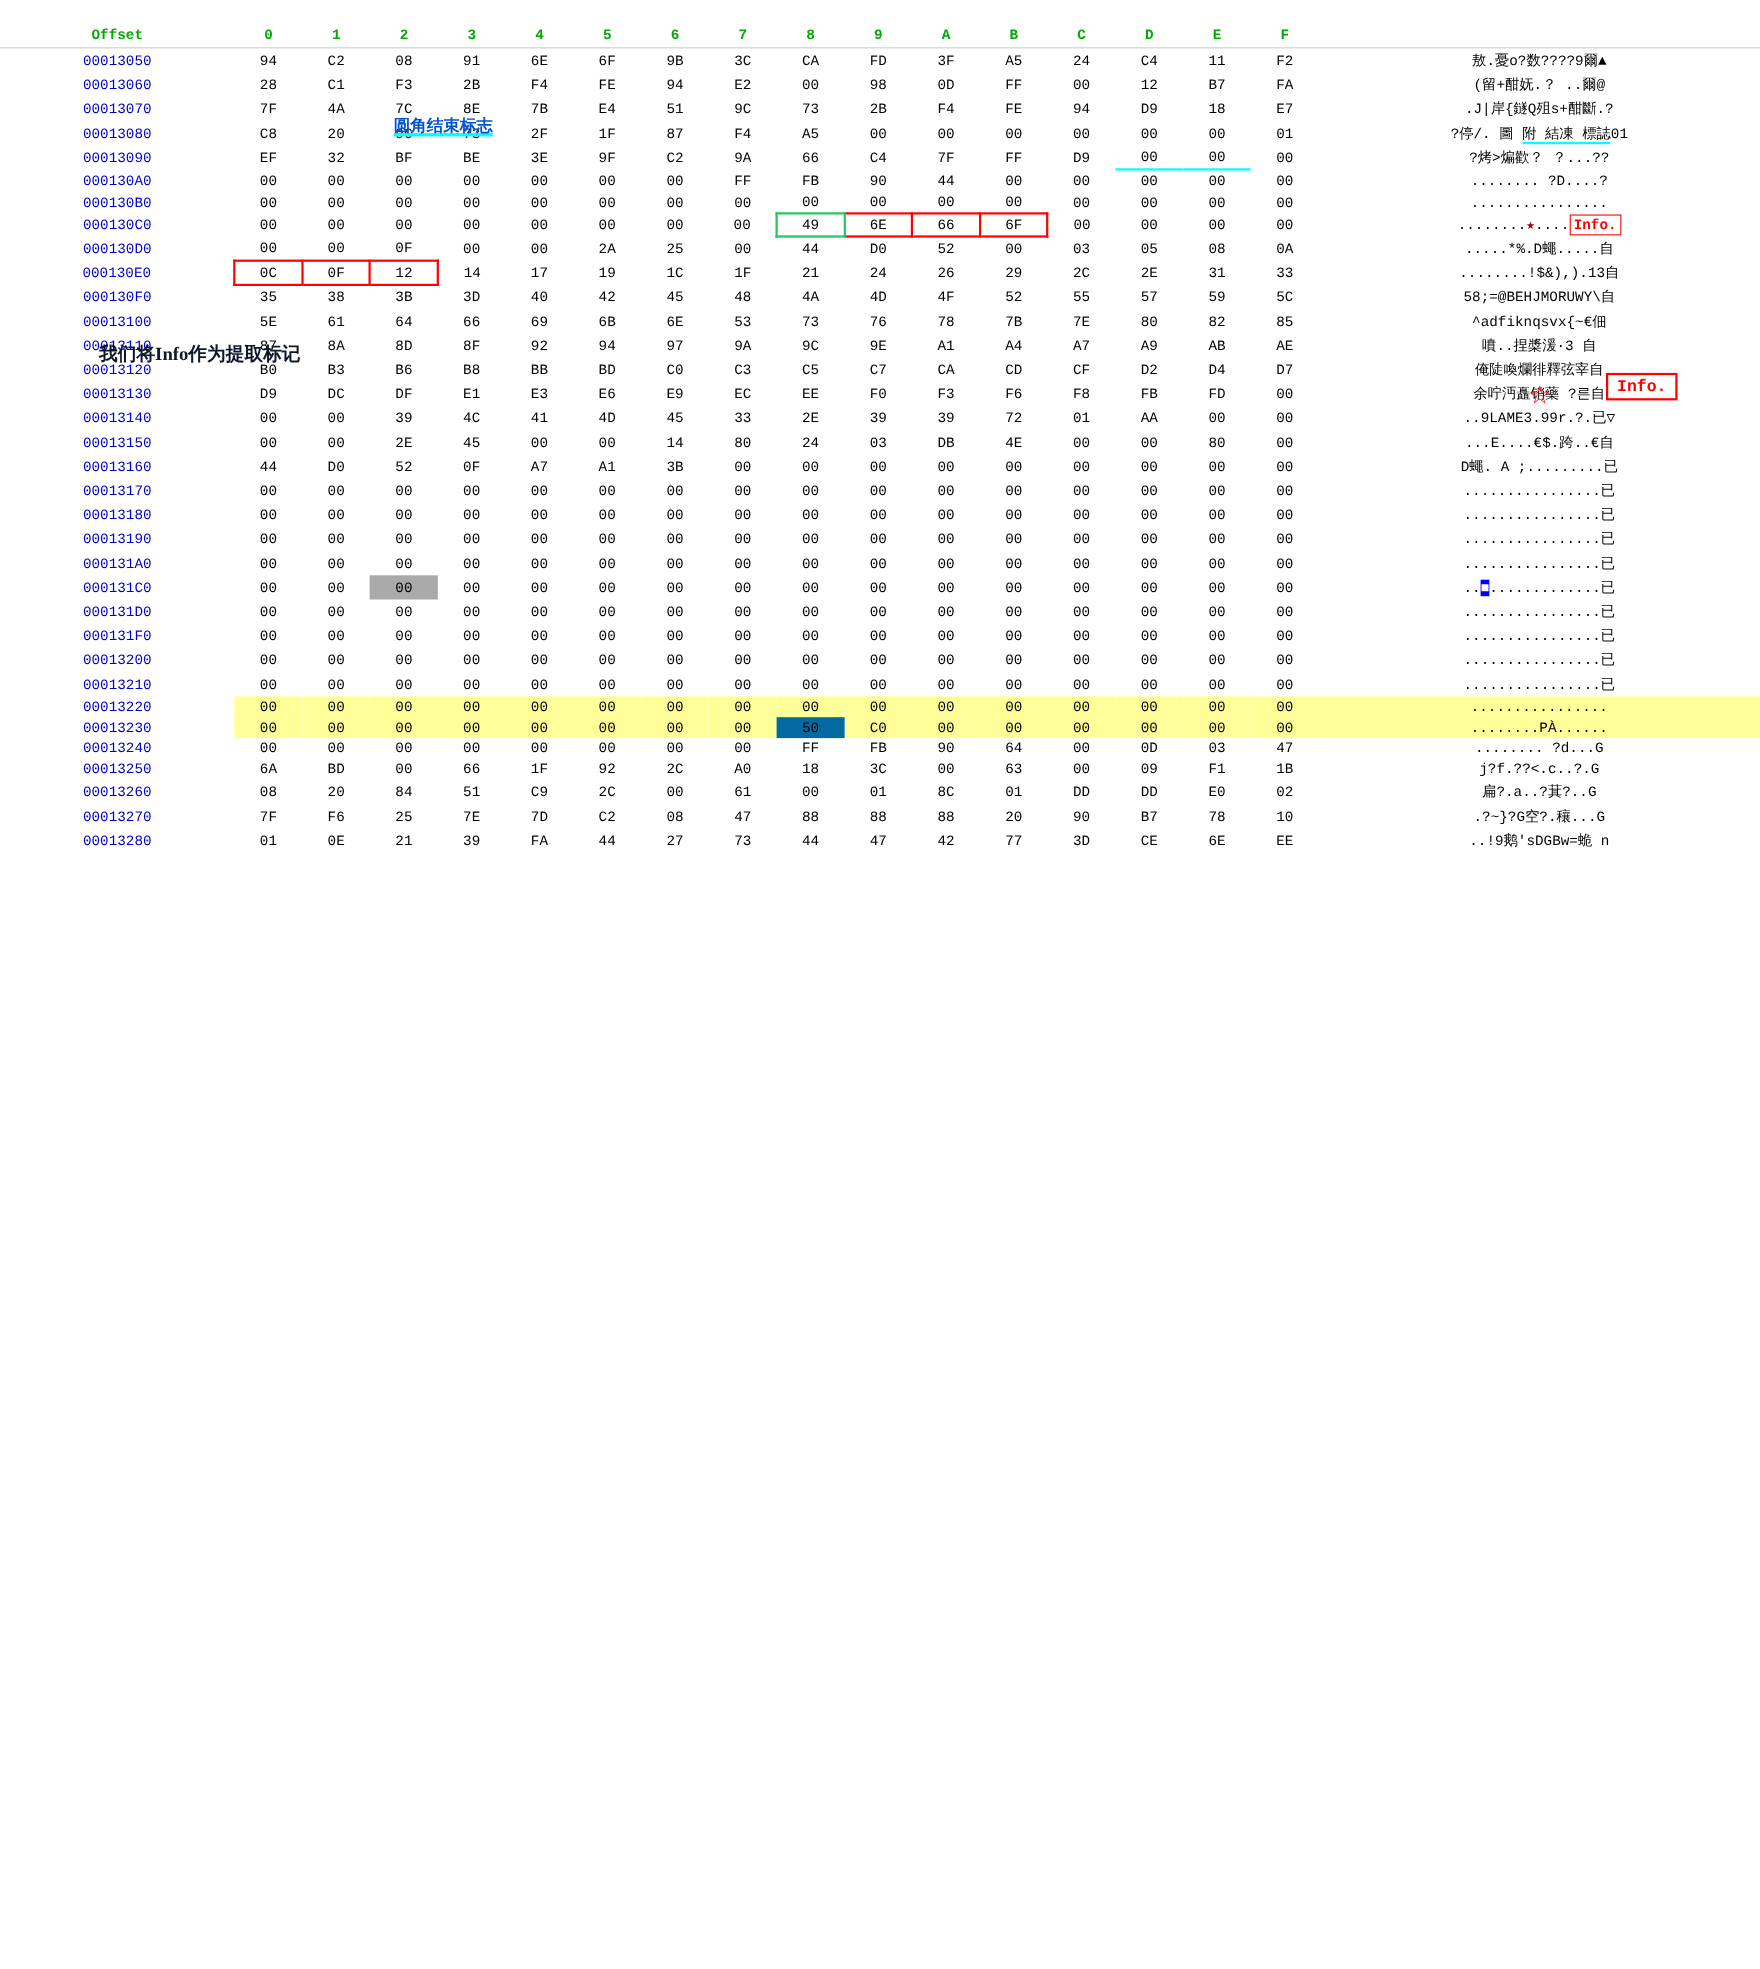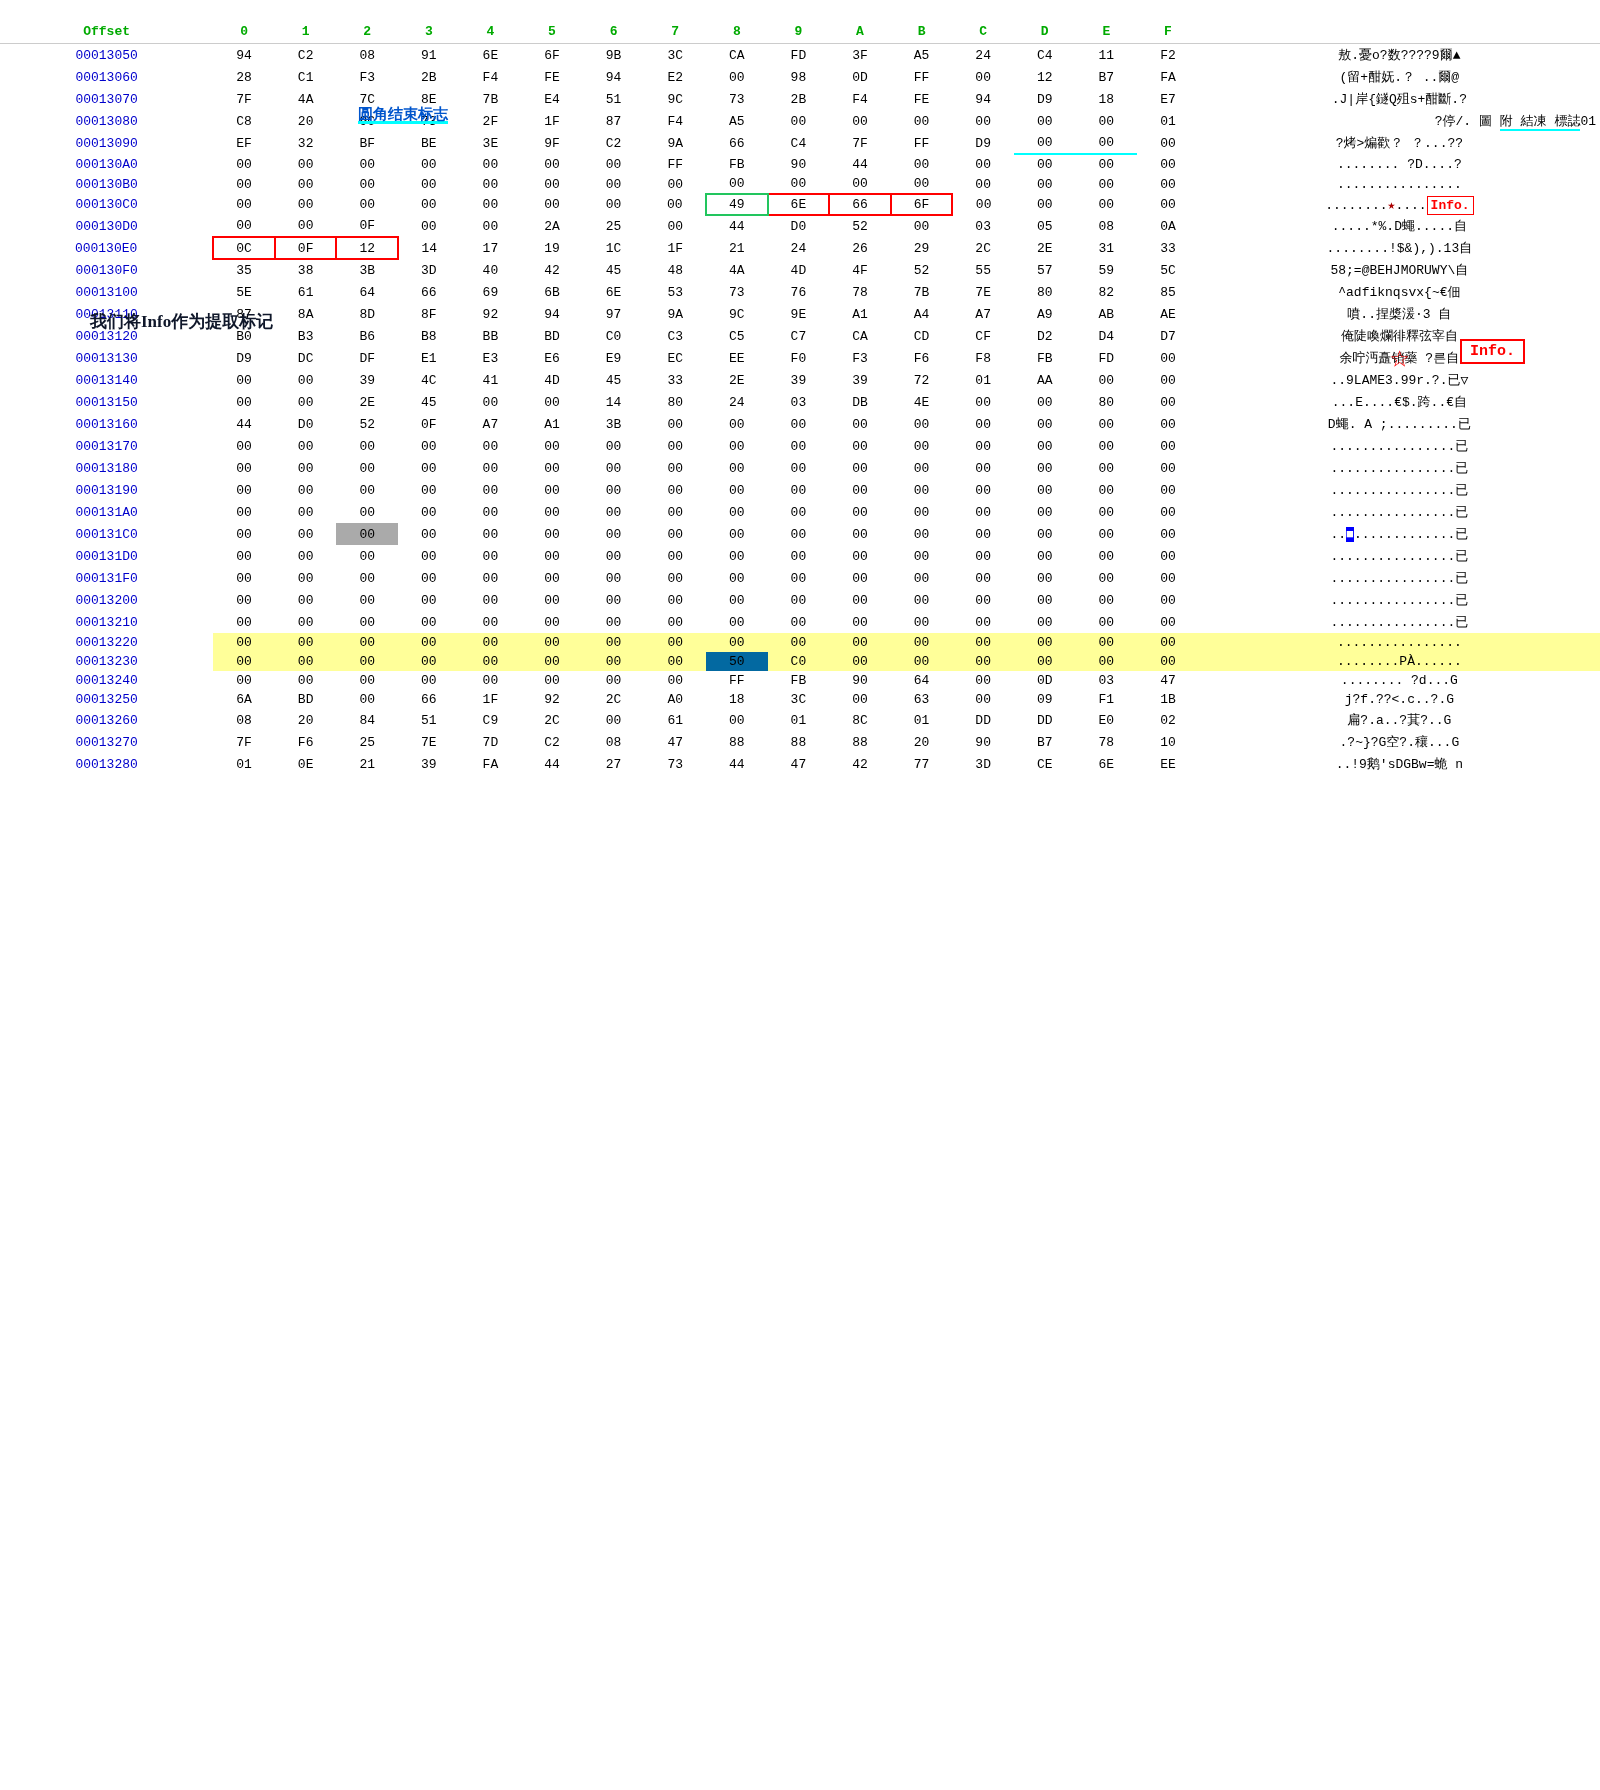--- a/index.html
+++ b/index.html
@@ -143,21 +143,21 @@
           <td class="col-hex">87</td>
           <td class="col-hex">F4</td>
           <td class="col-hex">A5</td>
           <td class="col-hex">00</td>
           <td class="col-hex">00</td>
           <td class="col-hex">00</td>
           <td class="col-hex">00</td>
           <td class="col-hex">00</td>
           <td class="col-hex">00</td>
           <td class="col-hex">01</td>
-          <td class="col-ascii" style="color: rgb(0, 0, 0); text-align: right;">?停/. 圖 <span style="border-bottom:2px solid cyan; color:#000;">附 結凍 標誌</span>01</td>
+          <td class="col-ascii" style="color: rgb(0, 0, 0);">?停/. 圖 <span style="border-bottom:2px solid cyan; color:#000;">附 結凍 標誌</span>01</td>
         </tr>
         <tr>
           <td class="col-offset">00013090</td>
           <td class="col-hex">EF</td>
           <td class="col-hex">32</td>
           <td class="col-hex">BF</td>
           <td class="col-hex">BE</td>
           <td class="col-hex">3E</td>
           <td class="col-hex">9F</td>
           <td class="col-hex">C2</td>

